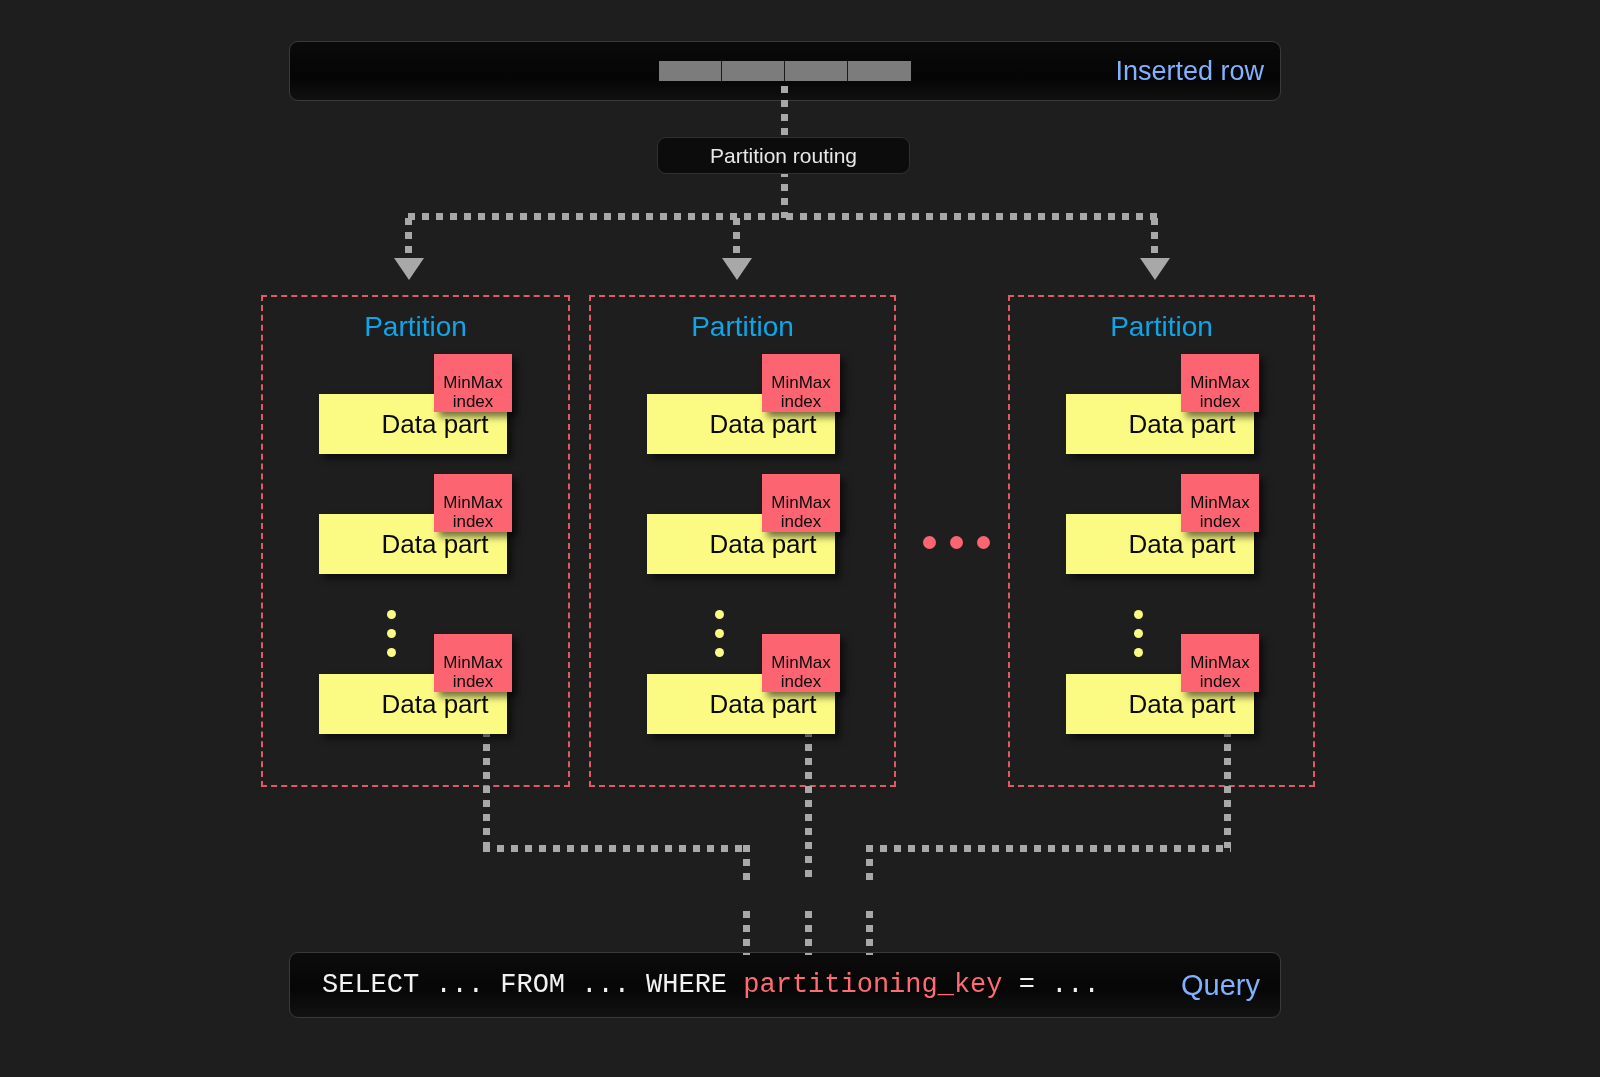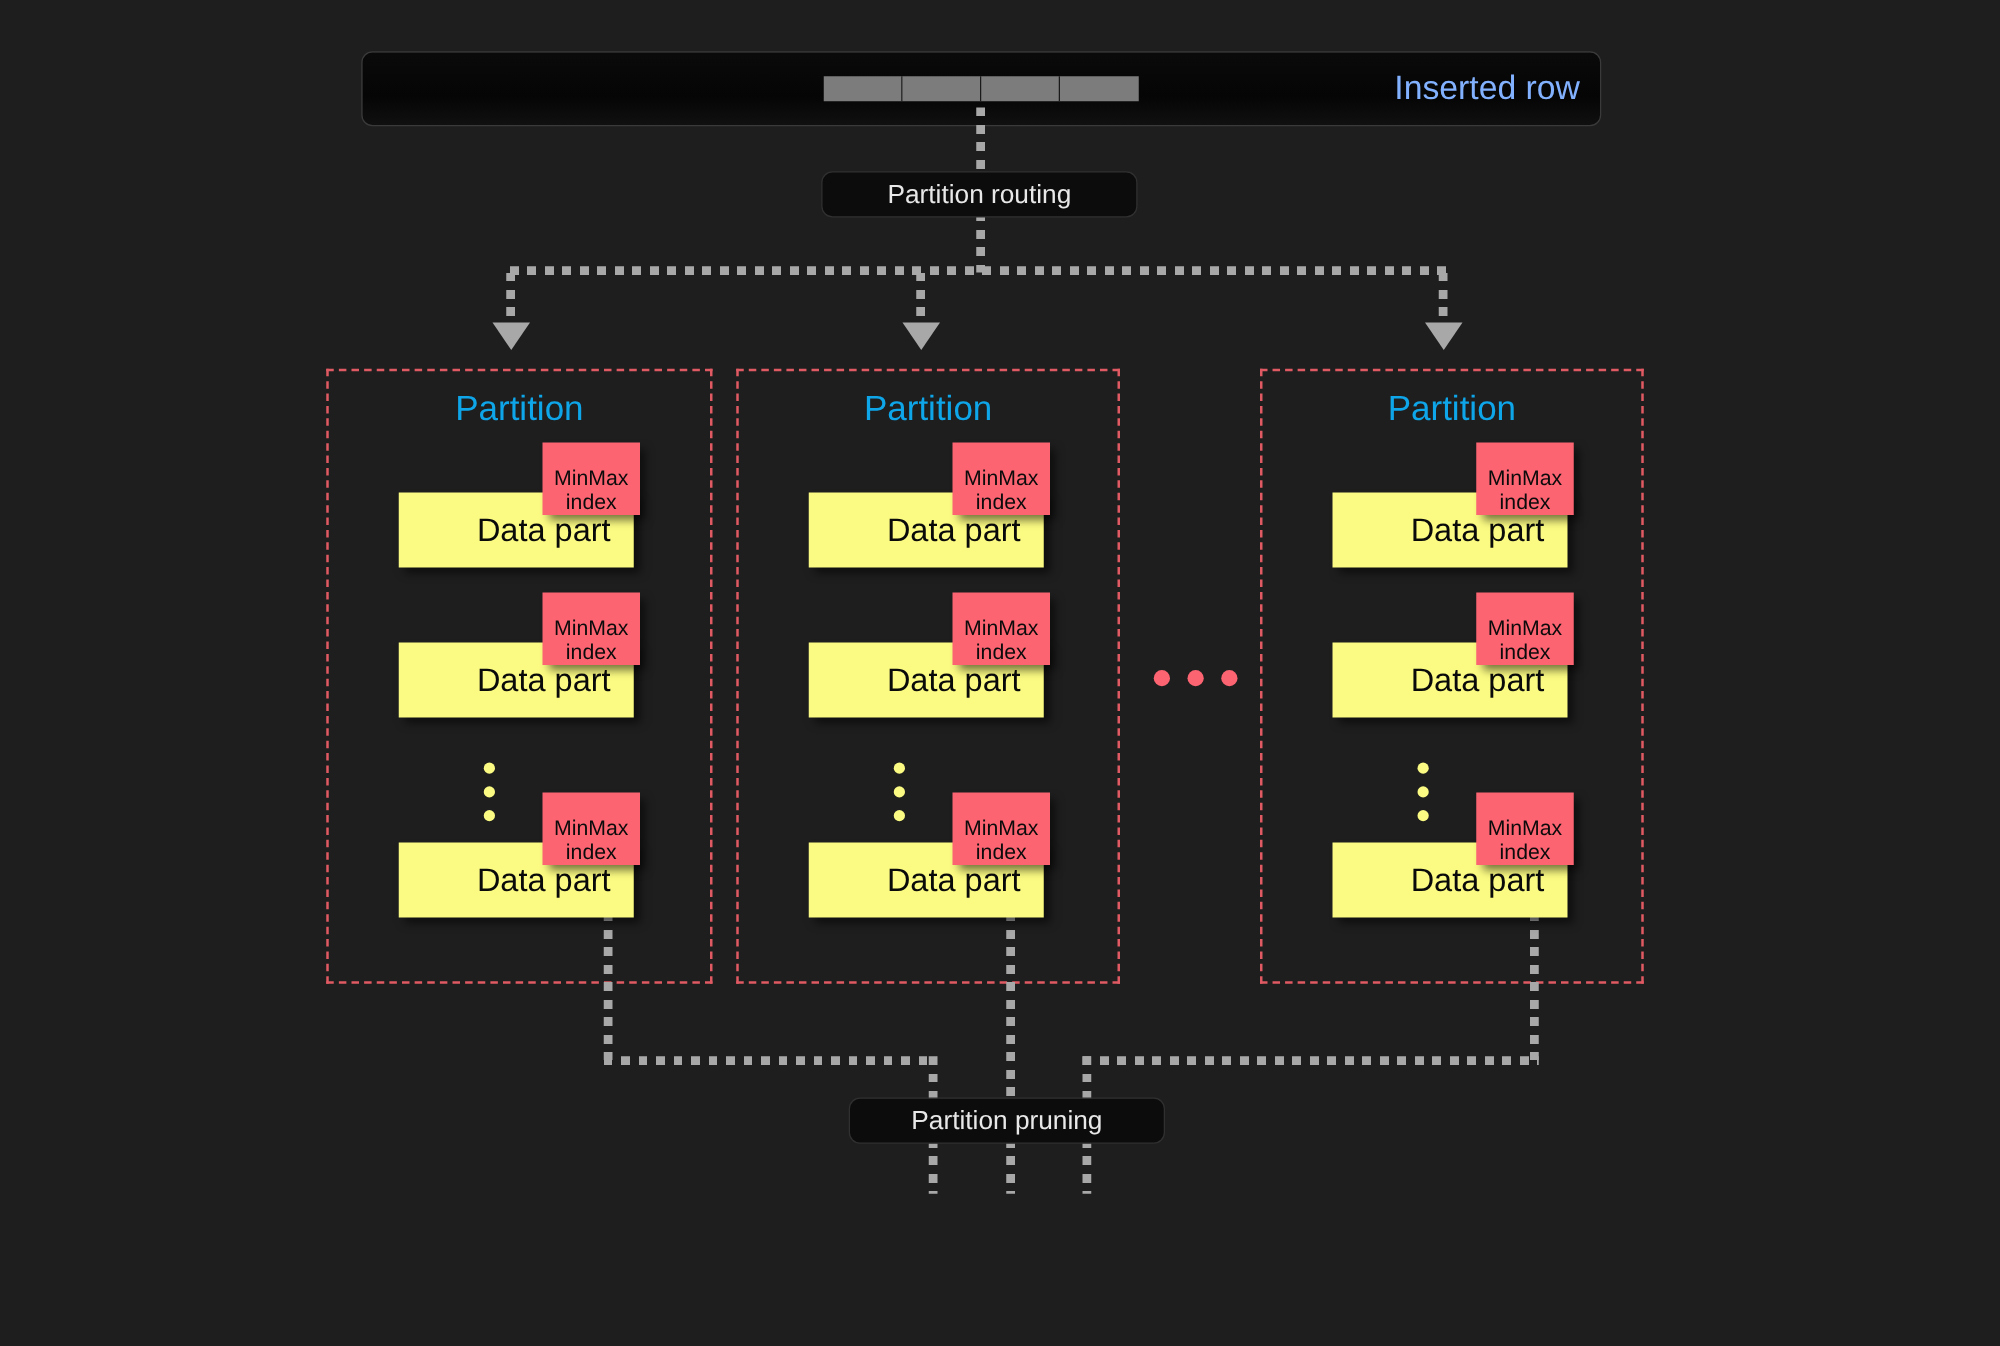--- a/index.html
+++ b/index.html
@@ -386,18 +386,19 @@
   <div class="arrow-up" style="left:796px; top:708px;"></div>
   <div class="vline" style="left:805px; top:730px; height:152px;"></div>
   <div class="vline" style="left:805px; top:911px; height:44px;"></div>
 
   <div class="arrow-up" style="left:1215px; top:708px;"></div>
   <div class="vline" style="left:1224px; top:730px; height:118px;"></div>
   <div class="hline" style="left:866px; top:845px; width:365px;"></div>
   <div class="vline" style="left:866px; top:845px; height:37px;"></div>
   <div class="vline" style="left:866px; top:911px; height:44px;"></div>
 
-  <div class="pill pill-pruning">
-    <span>Partition pruning</span>
-  </div>
-
+
+  <div class="querybar">
+    <div class="query-text"><span>SELECT ... FROM ... WHERE </span><span class="query-key">partitioning_key</span><span> = ...</span></div>
+    <div class="query-label">Query</div>
+  </div>
 
 </div>
 
 </body></html>

